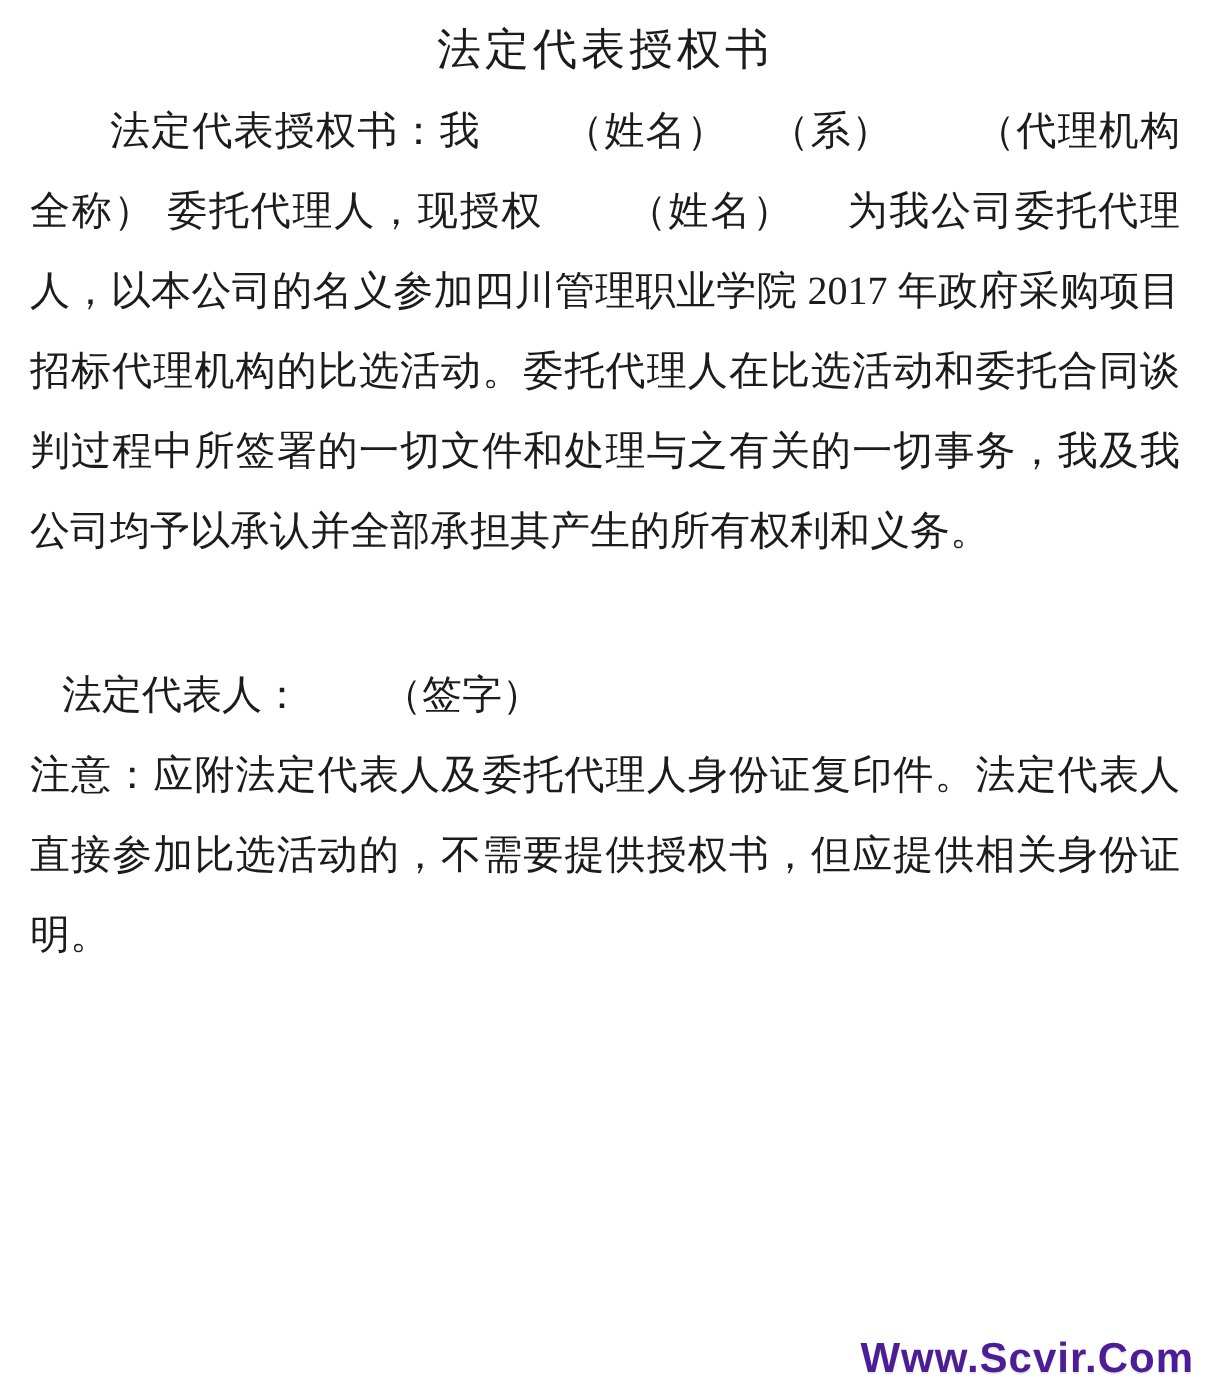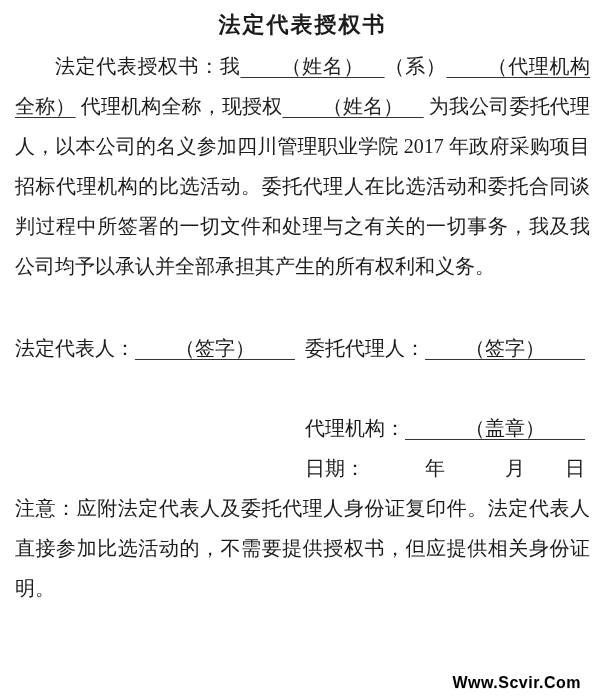--- a/index.html
+++ b/index.html
@@ -11,91 +11,81 @@
     background: #ffffff;
     overflow: hidden;
     font-family: "Liberation Serif", "DejaVu Serif", serif;
     color: #1c1c1c;
     padding: 10px 17px 0 15px;
   }
   .doc-title {
     text-align: center;
     font-size: 22px;
     line-height: 30px;
-    font-weight: bold;
+    font-weight: normal;
     letter-spacing: 2px;
     margin-bottom: 6px;
   }
   .body-text {
     font-size: 20px;
     line-height: 40px;
     text-align: justify;
   }
   .indent { text-indent: 2em; }
   .u {
-    text-decoration: underline;
     text-decoration-thickness: 1px;
     text-underline-offset: 4px;
     text-decoration-color: #333;
     white-space: pre-wrap;
   }
   .sig-row {
     display: flex;
     margin-top: 42px;
     font-size: 20px;
     line-height: 40px;
   }
-  .sig-group-left { flex: 0 0 290px; }
+  .sig-group-left { flex: 0 0 290px; margin-left: 16px; }
   .sig-group-right { flex: 1; }
   .right-block {
     margin-left: 290px;
     margin-top: 40px;
     font-size: 20px;
     line-height: 40px;
   }
   .pre { white-space: pre; }
   .note { margin-top: 0; }
   .para2 { margin-top: 10px; }
   .watermark {
     position: absolute;
-    right: 26px;
+    right: 10px;
     bottom: 6px;
     font-family: "Liberation Sans", "DejaVu Sans", sans-serif;
     font-weight: bold;
-    font-size: 16px;
+    font-size: 21px;
     letter-spacing: 0.5px;
-    color: #000000;
+    color: #4c1d95;
     text-shadow: 0 1px 0 #e9e9e9;
   }
 </style>
 </head>
 <body>
 
 <div class="page">
 
   <h1 class="doc-title">法定代表授权书</h1>
 
   <p class="body-text indent">
-    <span>法定代表授权书：我</span><span class="u">　　（姓名）　</span><span>（系）</span><span class="u">　　（代理机构全称）</span><span> 代理机构全称，现授权</span><span class="u">　　（姓名）　</span><span> 为我公司委托代理人，以本公司的名义参加四川管理职业学院 2017 年政府采购项目招标代理机构的比选活动。委托代理人在比选活动和委托合同谈判过程中所签署的一切文件和处理与之有关的一切事务，我及我公司均予以承认并全部承担其产生的所有权利和义务。</span>
+    <span>法定代表授权书：我</span><span class="u">　　（姓名）　</span><span>（系）</span><span class="u">　　（代理机构全称）</span><span> 委托代理人，现授权</span><span class="u">　　（姓名）　</span><span> 为我公司委托代理人，以本公司的名义参加四川管理职业学院 2017 年政府采购项目招标代理机构的比选活动。委托代理人在比选活动和委托合同谈判过程中所签署的一切文件和处理与之有关的一切事务，我及我公司均予以承认并全部承担其产生的所有权利和义务。</span>
   </p>
 
 
   <div class="sig-row">
     <div class="sig-group-left">
       <span>法定代表人：</span><span class="u">　　（签字）　　</span>
     </div>
-    <div class="sig-group-right">
-      <span>委托代理人：</span><span class="u">　　（签字）　　</span>
-    </div>
   </div>
 
-  <div class="right-block">
-    <div>
-      <span>代理机构：</span><span class="u">　　　（盖章）　　</span>
-    </div>
-    <div class="pre">日期：　　　年　　　月　　日</div>
-  </div>
 
   <p class="body-text note">注意：应附法定代表人及委托代理人身份证复印件。法定代表人直接参加比选活动的，不需要提供授权书，但应提供相关身份证明。</p>
 
   <div class="watermark">Www.Scvir.Com</div>
 
 </div>
 
 </body></html>

